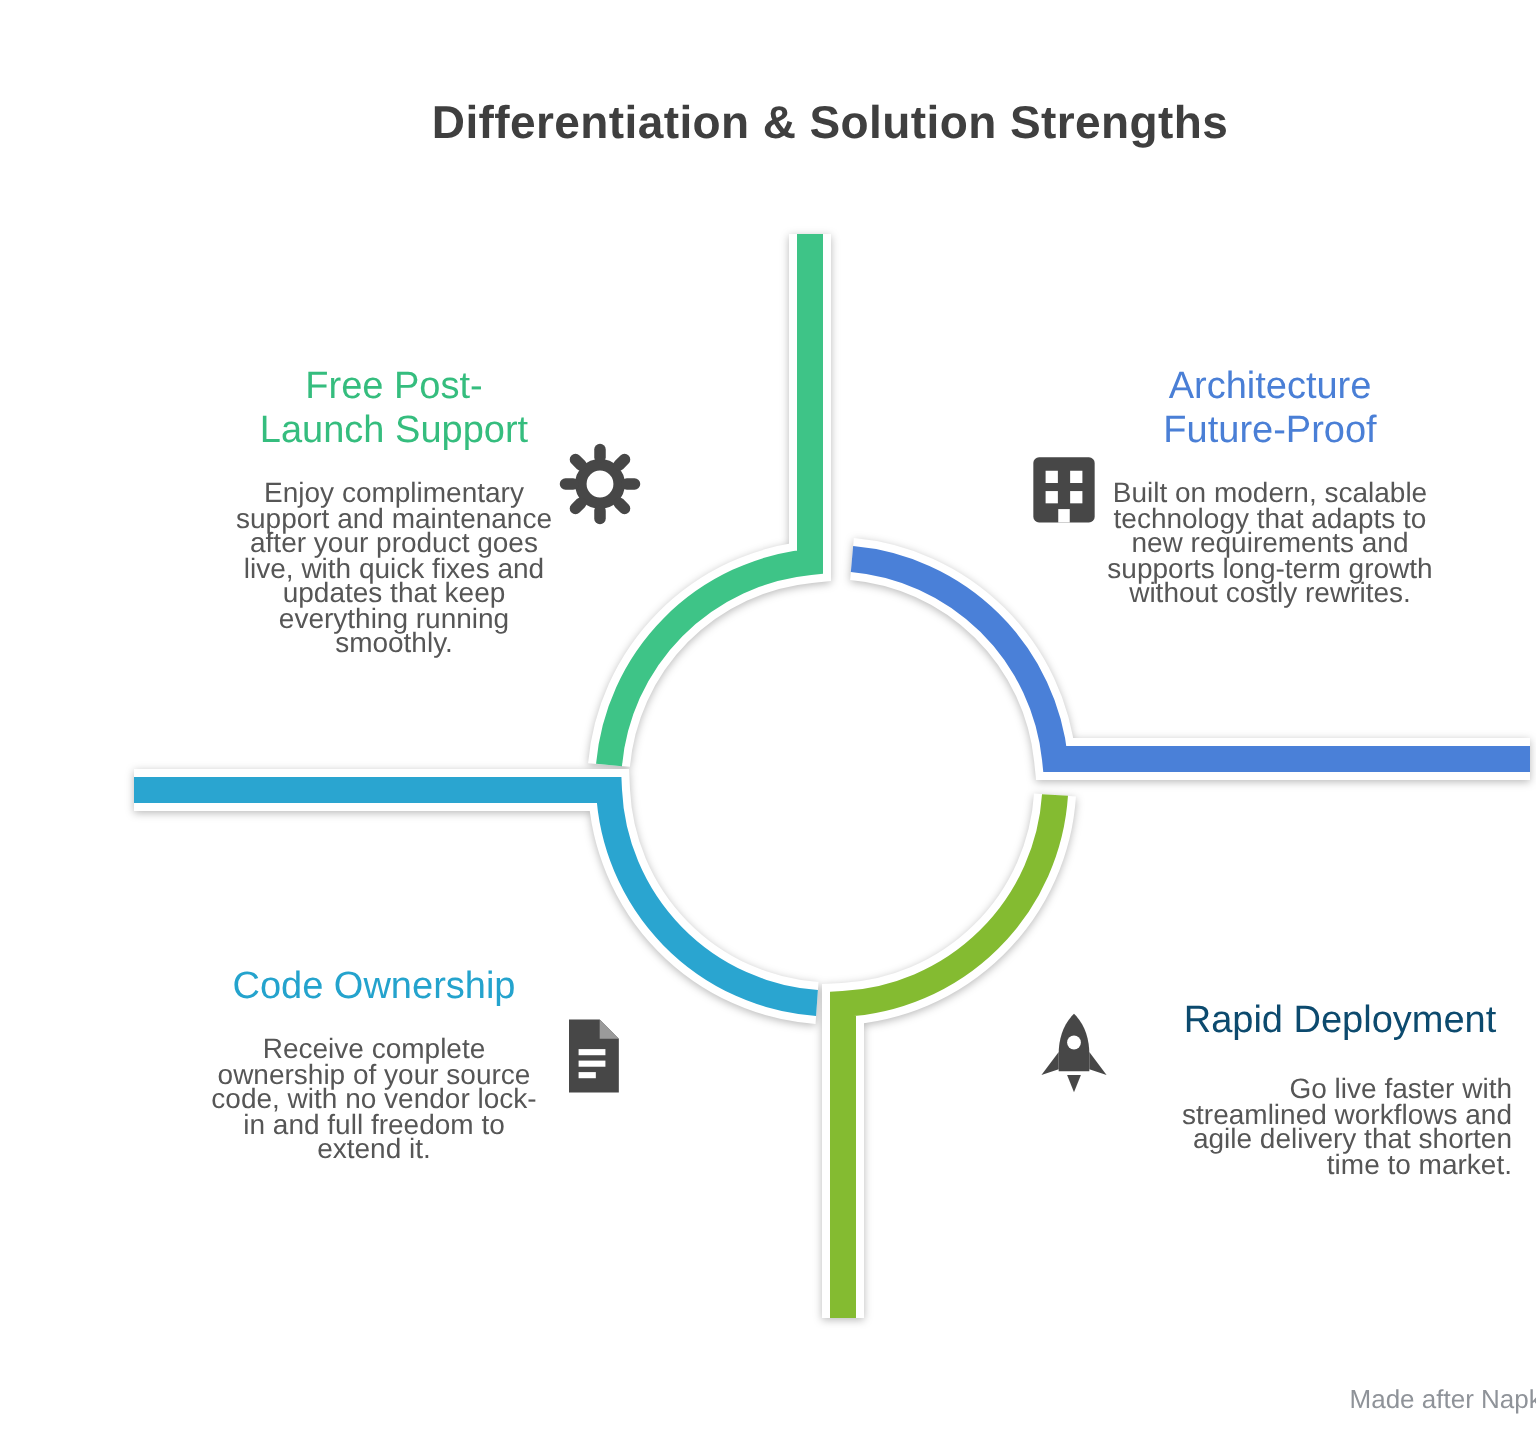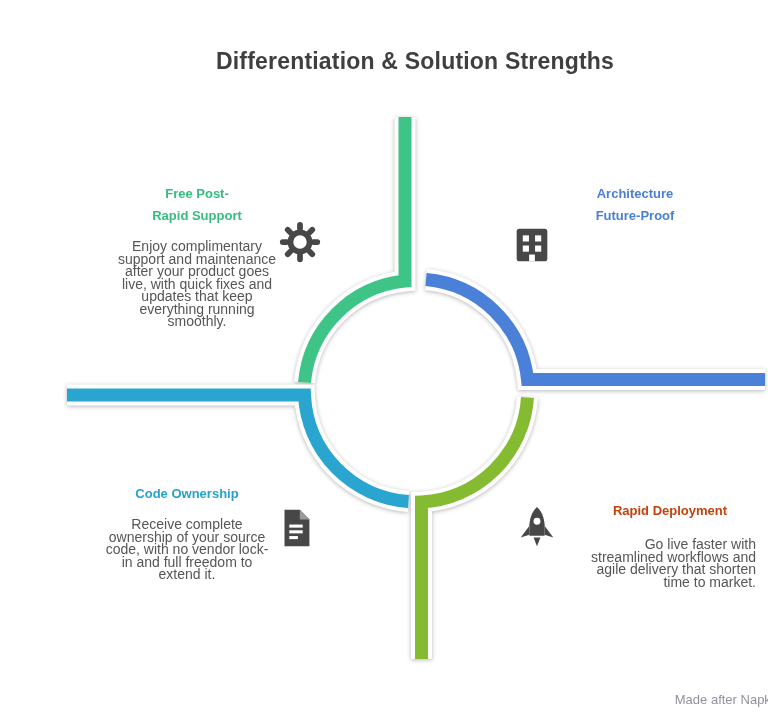--- a/index.html
+++ b/index.html
@@ -11,25 +11,25 @@
   .title{
     position:absolute;left:0;top:48px;width:768px;text-align:center;
     font-size:23px;font-weight:bold;color:#3f3f3f;letter-spacing:.2px;
   }
   .pinwheel{position:absolute;left:0;top:0;filter:drop-shadow(0 1px 2px rgba(0,0,0,.28));}
   .quad{position:absolute;text-align:center;}
   .q-tl{left:70px;top:183px;width:192px;}
   .q-tr{left:508px;top:183px;width:192px;}
   .q-bl{left:60px;top:483px;width:192px;}
   .q-br{left:543px;top:500px;width:192px;}
-  .quad .h{font-size:13px;font-weight:bold;line-height:22px;}
+  .quad .h{font-size:19px;font-weight:normal;line-height:22px;}
   .q-tl .h{color:#35bd7e;}
   .q-tr .h{color:#4a7fd6;}
   .q-bl .h{color:#24a3cd;}
-  .q-br .h{color:#c2410c;text-align:center;}
+  .q-br .h{color:#0c4a6e;text-align:center;}
   .quad .body{
     margin:13px auto 0 auto;width:168px;
     font-size:14px;line-height:12.5px;color:#565656;
   }
   .q-br .body{margin-top:16px;width:172px;text-align:right;}
   .icon{position:absolute;width:46px;height:46px;}
   .icon svg{width:100%;height:100%;}
   .icon-tl{left:246px;top:219px;}
   .icon-tr{left:478px;top:221px;}
   .icon-bl{left:242px;top:505px;}
@@ -58,21 +58,21 @@
     <g fill="none" stroke-width="13">
       <path d="M 374 117 L 374 281 A 112 112 0 0 0 273.5 382.5" stroke="#3ec487"></path>
       <path d="M 734 379.5 L 496.5 379.5 A 112 112 0 0 0 395 279.5" stroke="#4a80d8"></path>
       <path d="M 36 395 L 273.5 395 A 112 112 0 0 0 377.5 501.5" stroke="#2aa5d0"></path>
       <path d="M 390.5 659 L 390.5 502 A 112 112 0 0 0 496.5 397.5" stroke="#84bb31"></path>
     </g>
   </svg>
 
   <div class="quad q-tl">
     <div class="h">Free Post-</div>
-    <div class="h">Rapid Support</div>
+    <div class="h">Launch Support</div>
     <div class="body">Enjoy complimentary support and maintenance after your product goes live, with quick fixes and updates that keep everything running smoothly.</div>
   </div>
   <div class="icon icon-tl">
     <svg viewBox="0 0 24 24">
       <g stroke="#474747" stroke-width="3" stroke-linecap="round" fill="none">
         <circle cx="12" cy="12" r="5"></circle>
         <line x1="12" y1="3" x2="12" y2="5"></line>
         <line x1="12" y1="19" x2="12" y2="21"></line>
         <line x1="3" y1="12" x2="5" y2="12"></line>
         <line x1="19" y1="12" x2="21" y2="12"></line>
@@ -80,20 +80,21 @@
         <line x1="17" y1="17" x2="18.4" y2="18.4"></line>
         <line x1="5.6" y1="18.4" x2="7" y2="17"></line>
         <line x1="17" y1="7" x2="18.4" y2="5.6"></line>
       </g>
     </svg>
   </div>
 
   <div class="quad q-tr">
     <div class="h">Architecture</div>
     <div class="h">Future-Proof</div>
+    <div class="body">Built on modern, scalable technology that adapts to new requirements and supports long-term growth without costly rewrites.</div>
   </div>
   <div class="icon icon-tr">
     <svg viewBox="0 0 24 24">
       <rect x="4" y="4" width="16" height="17" rx="1.5" fill="#474747"></rect>
       <rect x="7.2" y="7.5" width="3.2" height="3.2" fill="#ffffff"></rect>
       <rect x="13.6" y="7.5" width="3.2" height="3.2" fill="#ffffff"></rect>
       <rect x="7.2" y="12.8" width="3.2" height="3.2" fill="#ffffff"></rect>
       <rect x="13.6" y="12.8" width="3.2" height="3.2" fill="#ffffff"></rect>
       <rect x="10.5" y="17.5" width="3" height="3.5" fill="#ffffff"></rect>
     </svg>

